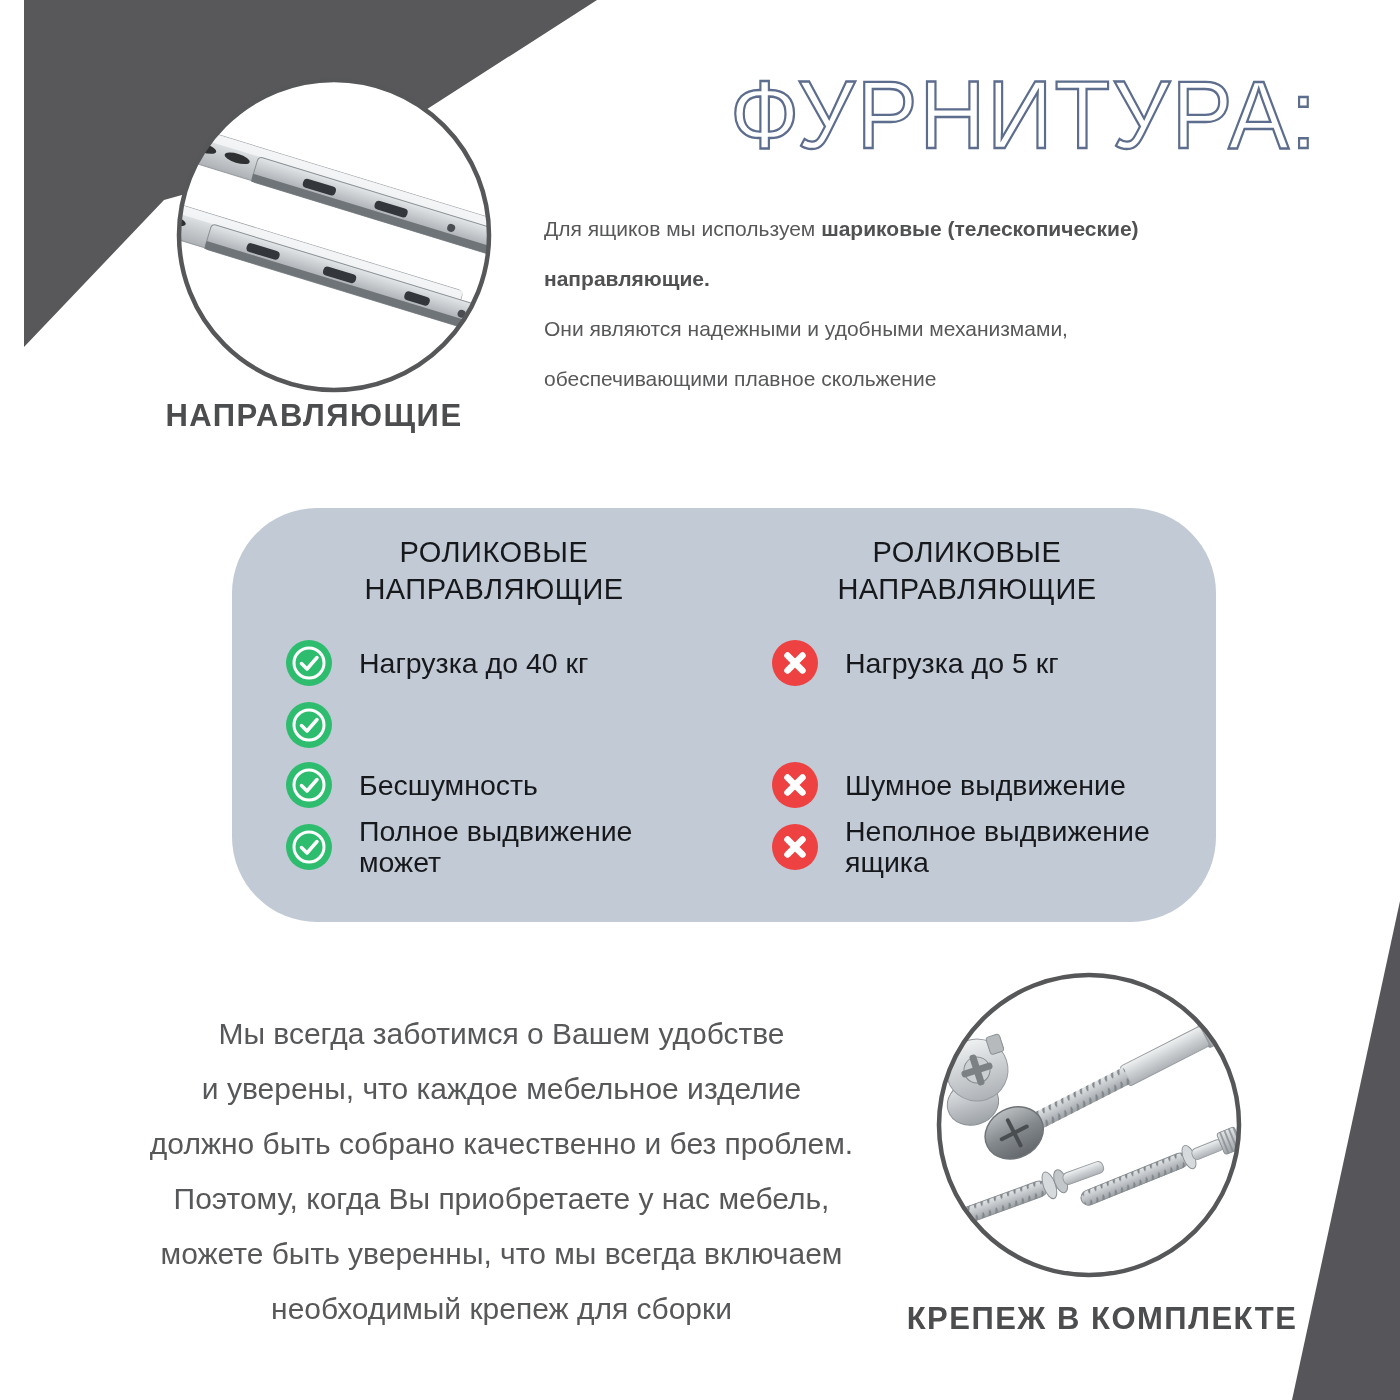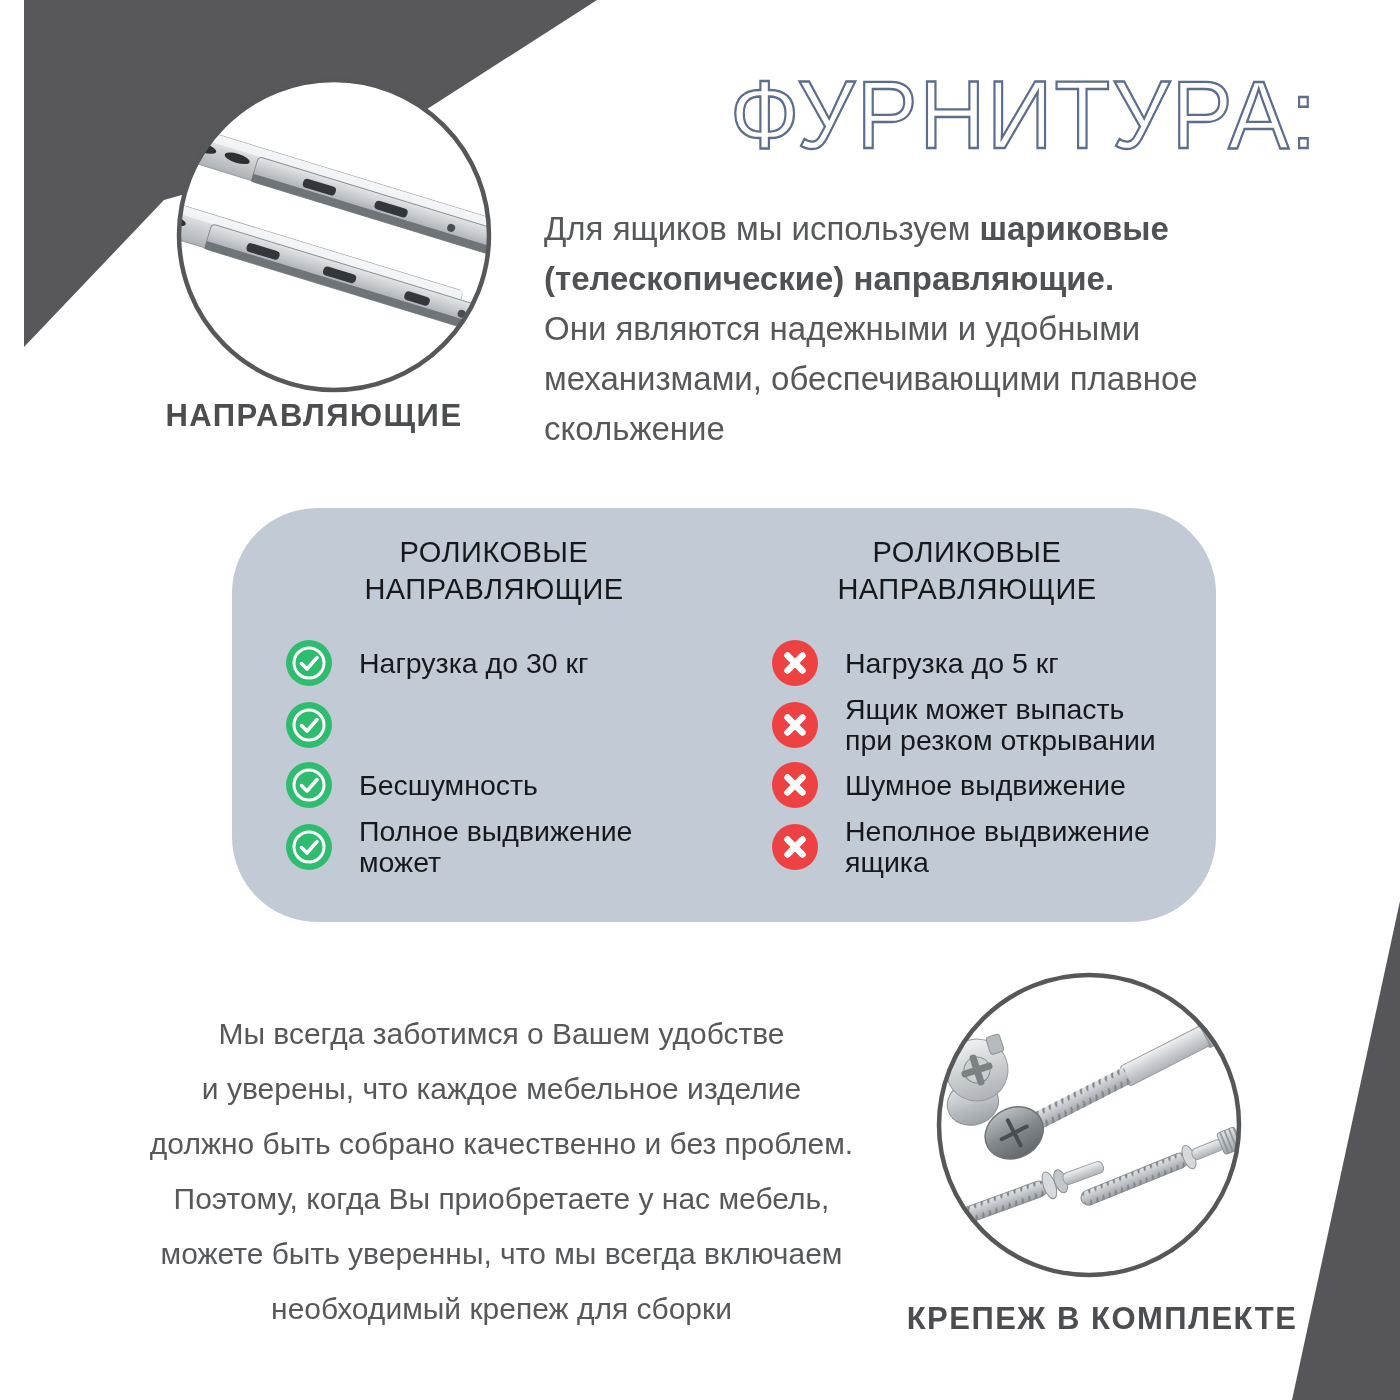--- a/index.html
+++ b/index.html
@@ -3,21 +3,21 @@
 <meta charset="utf-8">
 <style>
   html,body{margin:0;padding:0;background:#ffffff;}
   .canvas{
     position:relative;width:1400px;height:1400px;overflow:hidden;
     background:#ffffff;font-family:"Liberation Sans",sans-serif;margin-left:24px;
   }
   .bg-svg{position:absolute;left:0;top:0;width:1400px;height:1400px;}
   .intro{
     position:absolute;left:520px;top:204px;width:676px;
-    font-size:33px;line-height:50px;color:#57585a;
+    font-size:21px;line-height:50px;color:#57585a;
   }
   .intro .b{font-weight:bold;color:#505153;}
   .photo-label{
     position:absolute;font-weight:bold;font-size:31px;color:#4c4d4f;
     letter-spacing:1.5px;text-align:center;
   }
   .label-guides{left:90px;top:398px;width:400px;}
   .label-fasteners{left:868px;top:1301px;width:420px;}
   .panel{
     position:absolute;left:208px;top:508px;width:984px;height:414px;
@@ -178,21 +178,21 @@
 НАПРАВЛЯЮЩИЕ</div>
     <div class="col-title right">РОЛИКОВЫЕ
 НАПРАВЛЯЮЩИЕ</div>
 
     <div class="row rowL r1">
       <svg class="ic" viewBox="0 0 46 46">
           <circle cx="23" cy="23" r="23" fill="#2ebd6e"></circle>
           <circle cx="23" cy="23" r="15" fill="none" stroke="#ffffff" stroke-width="3"></circle>
           <path d="M15.5 23.5 L21 29 L31 17.5" fill="none" stroke="#ffffff" stroke-width="3.5" stroke-linecap="round" stroke-linejoin="round"></path>
         </svg>
-      <div class="itext">Нагрузка до 30 кг</div>
+      <div class="itext">Нагрузка до 40 кг</div>
     </div>
     <div class="row rowL r2">
       <svg class="ic" viewBox="0 0 46 46">
           <circle cx="23" cy="23" r="23" fill="#2ebd6e"></circle>
           <circle cx="23" cy="23" r="15" fill="none" stroke="#ffffff" stroke-width="3"></circle>
           <path d="M15.5 23.5 L21 29 L31 17.5" fill="none" stroke="#ffffff" stroke-width="3.5" stroke-linecap="round" stroke-linejoin="round"></path>
         </svg>
     </div>
     <div class="row rowL r3">
       <svg class="ic" viewBox="0 0 46 46">
@@ -212,29 +212,20 @@
 может</div>
     </div>
 
     <div class="row rowR r1">
       <svg class="ic" viewBox="0 0 46 46">
           <circle cx="23" cy="23" r="23" fill="#ee4141"></circle>
           <line x1="15.5" y1="15.5" x2="30.5" y2="30.5" stroke="#ffffff" stroke-width="6.5" stroke-linecap="round"></line>
           <line x1="30.5" y1="15.5" x2="15.5" y2="30.5" stroke="#ffffff" stroke-width="6.5" stroke-linecap="round"></line>
         </svg>
       <div class="itext">Нагрузка до 5 кг</div>
-    </div>
-    <div class="row rowR r2">
-      <svg class="ic" viewBox="0 0 46 46">
-          <circle cx="23" cy="23" r="23" fill="#ee4141"></circle>
-          <line x1="15.5" y1="15.5" x2="30.5" y2="30.5" stroke="#ffffff" stroke-width="6.5" stroke-linecap="round"></line>
-          <line x1="30.5" y1="15.5" x2="15.5" y2="30.5" stroke="#ffffff" stroke-width="6.5" stroke-linecap="round"></line>
-        </svg>
-      <div class="itext">Ящик может выпасть
-при резком открывании</div>
     </div>
     <div class="row rowR r3">
       <svg class="ic" viewBox="0 0 46 46">
           <circle cx="23" cy="23" r="23" fill="#ee4141"></circle>
           <line x1="15.5" y1="15.5" x2="30.5" y2="30.5" stroke="#ffffff" stroke-width="6.5" stroke-linecap="round"></line>
           <line x1="30.5" y1="15.5" x2="15.5" y2="30.5" stroke="#ffffff" stroke-width="6.5" stroke-linecap="round"></line>
         </svg>
       <div class="itext">Шумное выдвижение</div>
     </div>
     <div class="row rowR r4">

